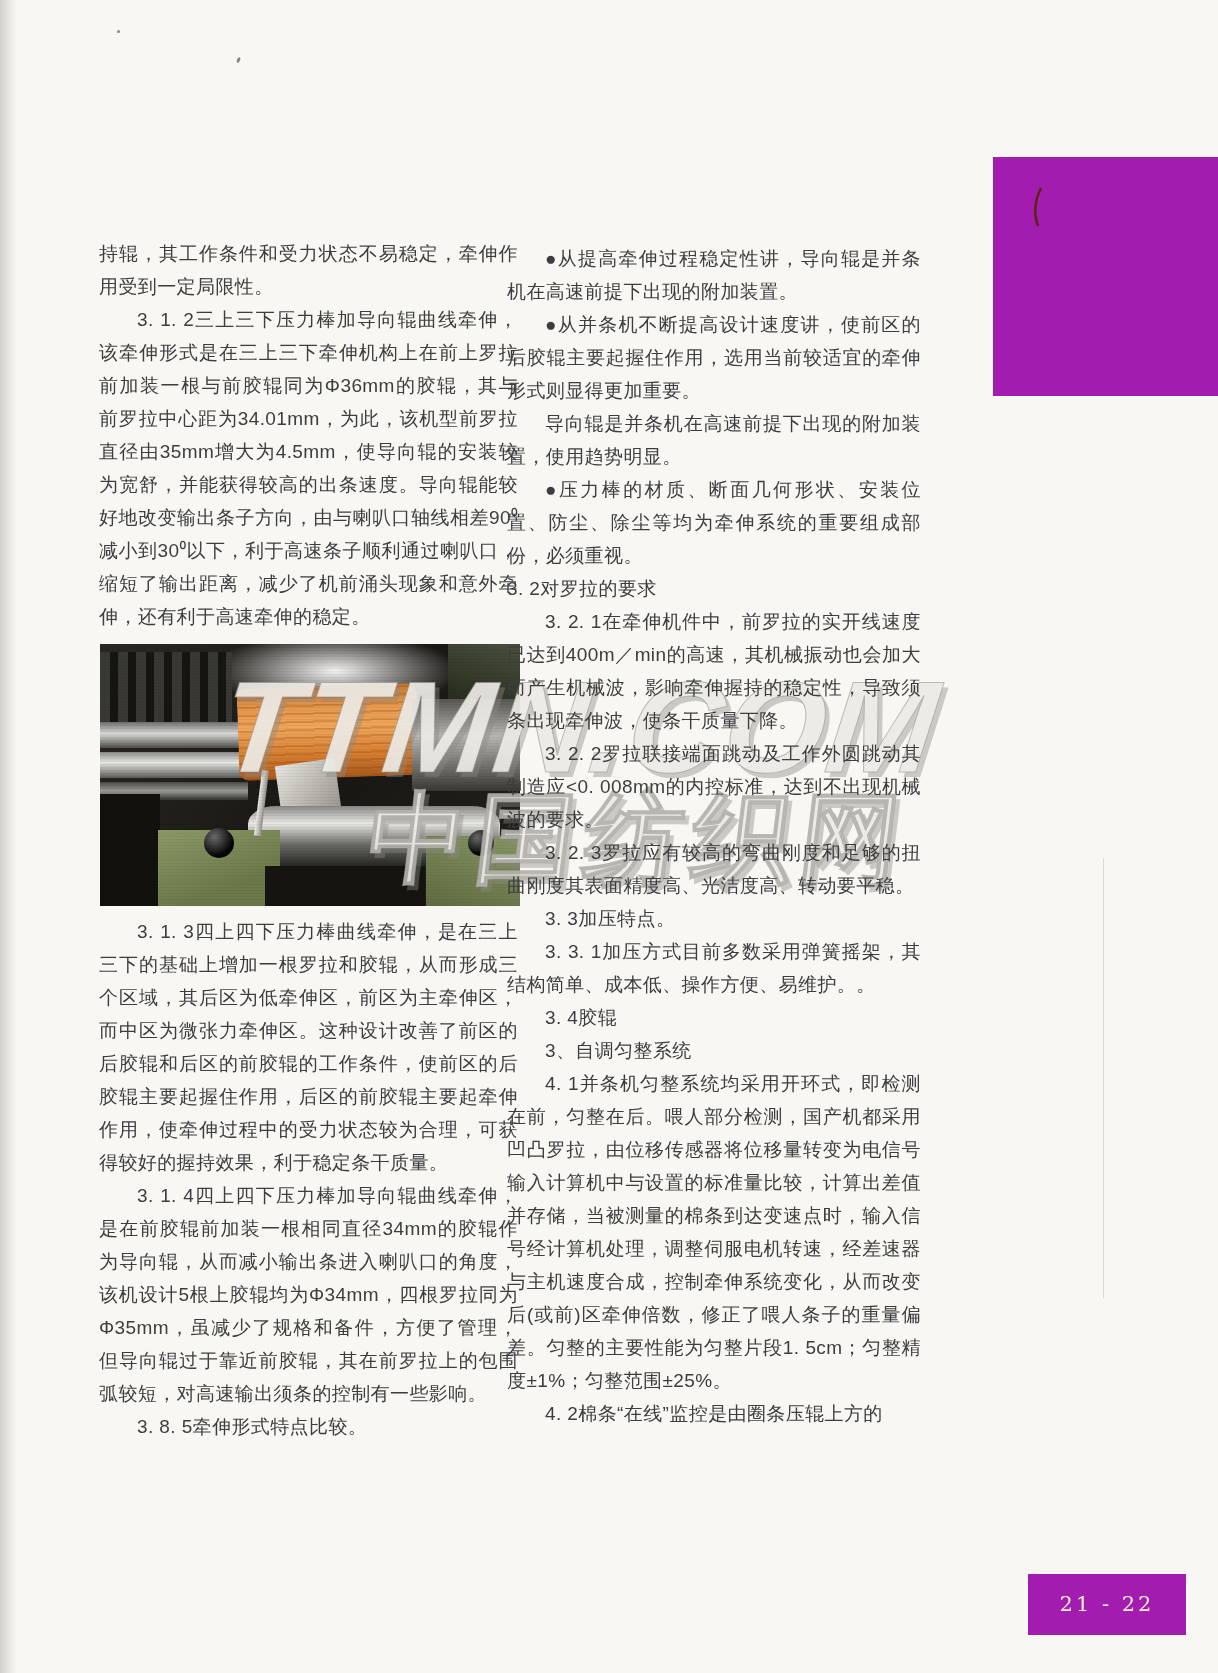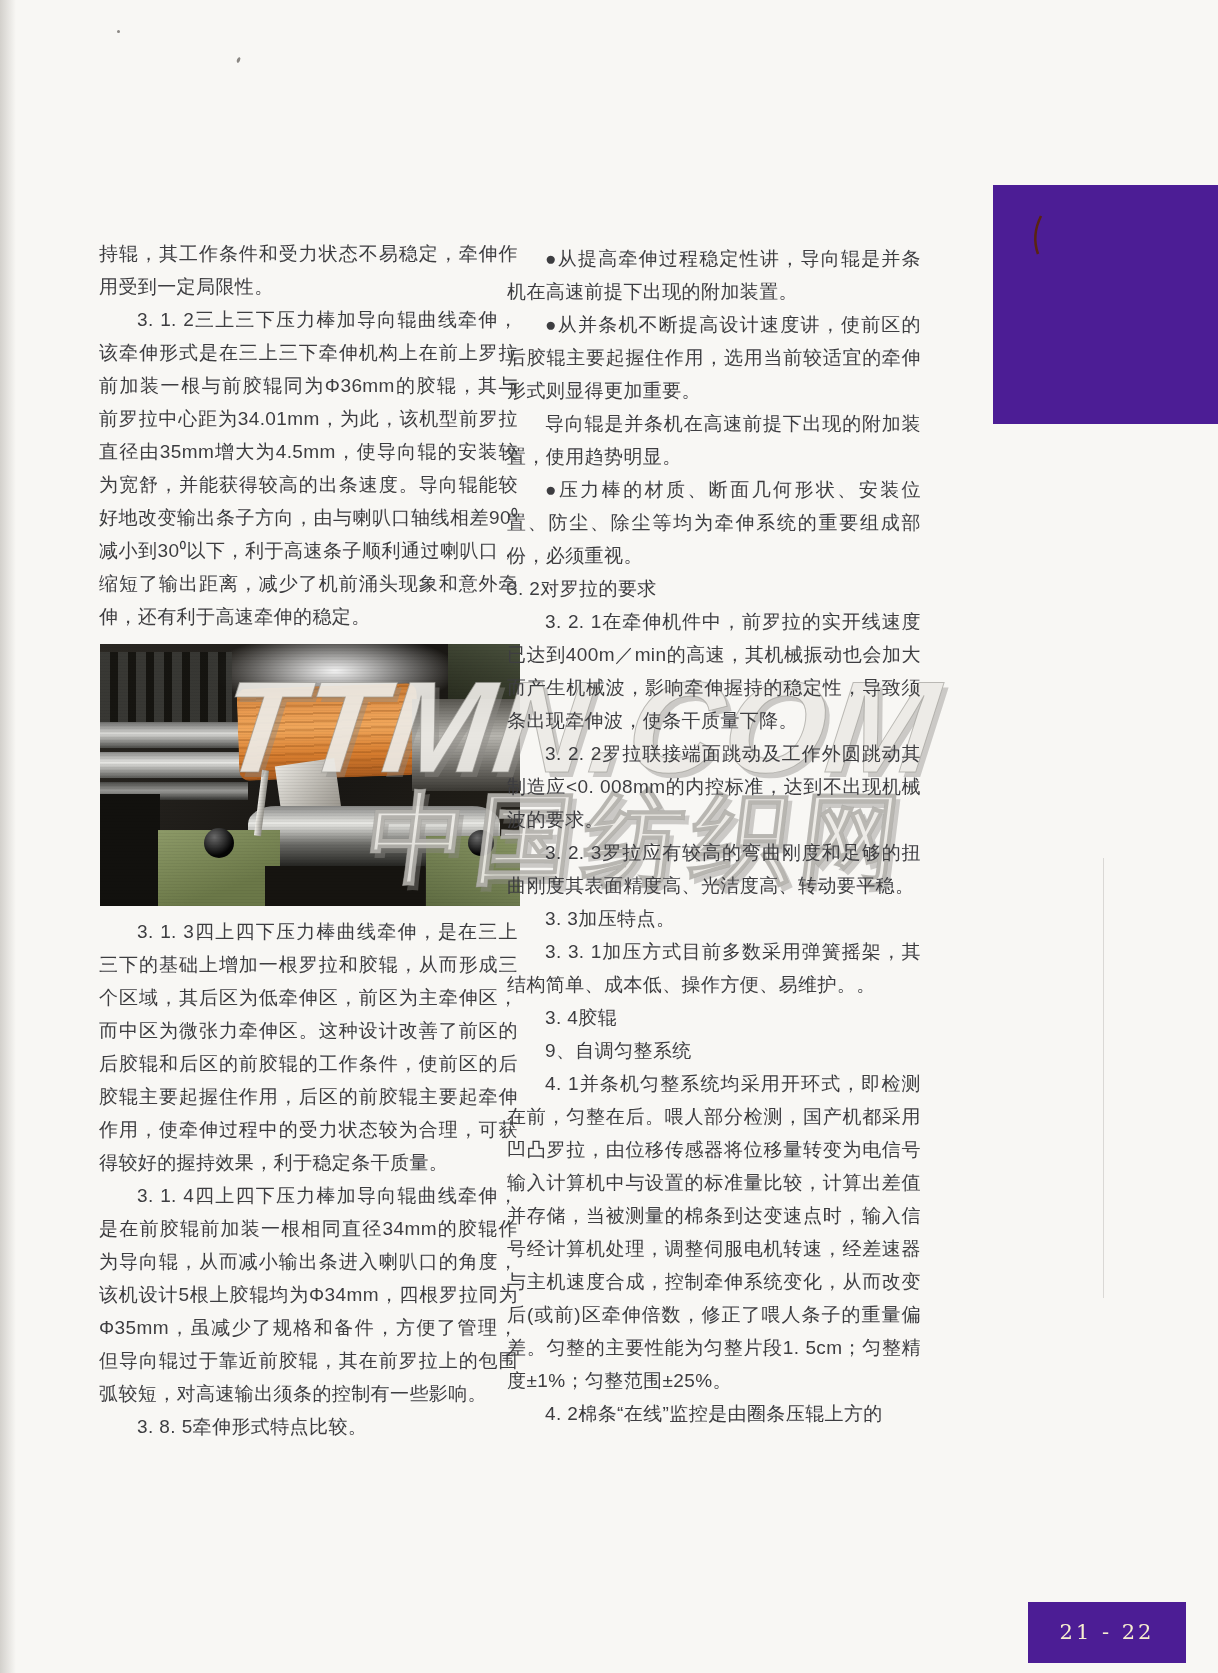--- a/index.html
+++ b/index.html
@@ -73,21 +73,21 @@
   .ph-knob.kr{left:368px;top:186px;width:26px;height:26px;}
   .ph-tex{left:0;top:0;width:420px;height:262px;opacity:.45;
     background:repeating-linear-gradient(0deg,rgba(0,0,0,0.1) 0 1px,rgba(0,0,0,0) 1px 3px);}
   
   .wm{position:absolute;z-index:2;font-weight:bold;line-height:1;white-space:nowrap;
     color:#edebe6;opacity:0.92;transform:skewX(-7deg);
     -webkit-text-stroke:1px rgba(148,146,142,0.65);
     text-shadow:5px 5px 0 rgba(140,138,134,0.45);}
   .wm1{left:222px;top:662px;font-size:130px;font-style:italic;letter-spacing:2px;}
   .wm2{left:368px;top:788px;font-size:100px;letter-spacing:8px;}
-  .accent-bg{background:#4c1d95;margin-top:28px;}
+  .accent-bg{background:#a21caf;}
 </style>
 </head>
 <body>
 
 <div class="page">
 
   <div class="scan-edge"></div>
   <div class="speck" style="left:117px;top:30px;width:3px;height:3px;"></div>
   <div class="speck" style="left:237px;top:57px;width:3px;height:6px;transform:rotate(25deg);"></div>
   <div class="crease" style="left:1103px;top:858px;height:440px;"></div>
@@ -137,21 +137,21 @@
     <p class="indent">●从并条机不断提高设计速度讲，使前区的后胶辊主要起握住作用，选用当前较适宜的牵伸形式则显得更加重要。</p>
     <p class="indent">导向辊是并条机在高速前提下出现的附加装置，使用趋势明显。</p>
     <p class="indent">●压力棒的材质、断面几何形状、安装位置、防尘、除尘等均为牵伸系统的重要组成部份，必须重视。</p>
     <p>3. 2对罗拉的要求</p>
     <p class="indent">3. 2. 1在牵伸机件中，前罗拉的实开线速度已达到400m／min的高速，其机械振动也会加大而产生机械波，影响牵伸握持的稳定性，导致须条出现牵伸波，使条干质量下降。</p>
     <p class="indent">3. 2. 2罗拉联接端面跳动及工作外圆跳动其制造应&lt;0. 008mm的内控标准，达到不出现机械波的要求。</p>
     <p class="indent">3. 2. 3罗拉应有较高的弯曲刚度和足够的扭曲刚度其表面精度高、光洁度高、转动要平稳。</p>
     <p class="indent">3. 3加压特点。</p>
     <p class="indent">3. 3. 1加压方式目前多数采用弹簧摇架，其结构简单、成本低、操作方便、易维护。。</p>
     <p class="indent">3. 4胶辊</p>
-    <p class="indent">9、自调匀整系统</p>
+    <p class="indent">3、自调匀整系统</p>
     <p class="indent">4. 1并条机匀整系统均采用开环式，即检测在前，匀整在后。喂人部分检测，国产机都采用凹凸罗拉，由位移传感器将位移量转变为电信号输入计算机中与设置的标准量比较，计算出差值并存储，当被测量的棉条到达变速点时，输入信号经计算机处理，调整伺服电机转速，经差速器与主机速度合成，控制牵伸系统变化，从而改变后(或前)区牵伸倍数，修正了喂人条子的重量偏差。匀整的主要性能为匀整片段1. 5cm；匀整精度±1%；匀整范围±25%。</p>
     <p class="indent">4. 2棉条“在线”监控是由圈条压辊上方的</p>
   </div>
 
   <div class="footer-bar accent-bg">
     <span class="pagenum">21 - 22</span>
   </div>
 
 </div>
 

